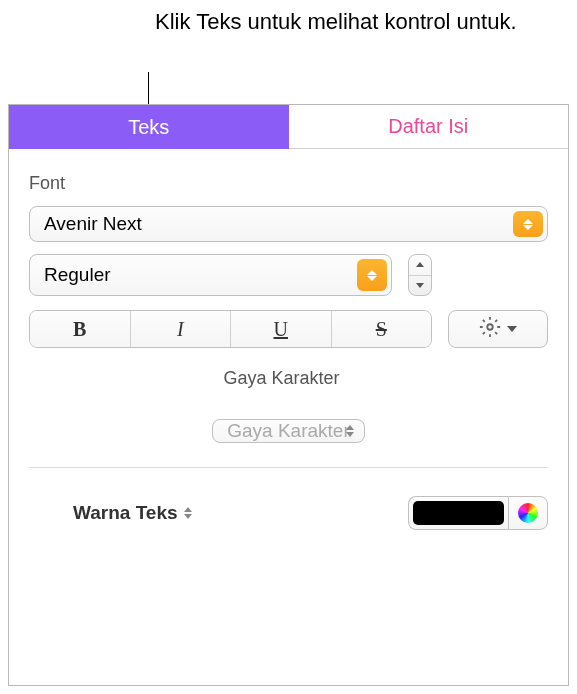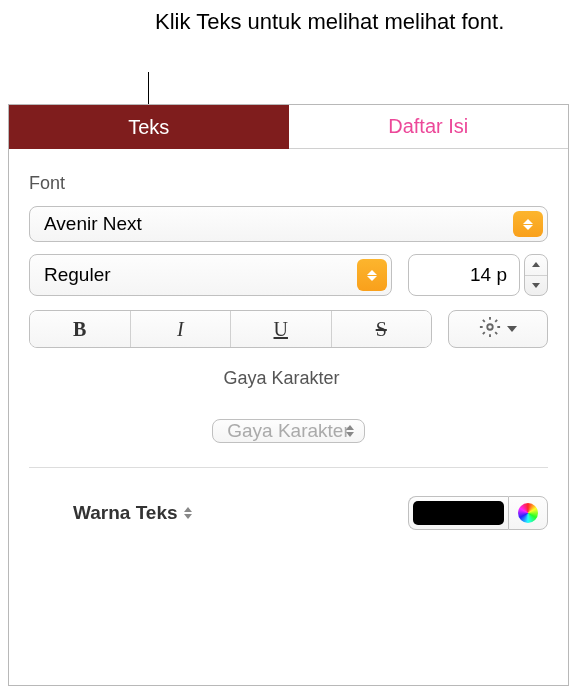--- a/index.html
+++ b/index.html
@@ -47,21 +47,21 @@
       flex: 1;
       display: flex;
       align-items: center;
       justify-content: center;
       font-size: 20px;
       cursor: pointer;
       border-bottom: 1px solid #d0d0d0;
       color: #ec4899;
     }
     .tab.active {
-      background: #7f1d1d;
+      background: #8b5cf6;
       color: #fff;
       font-weight: 500;
       border-bottom: none;
     }
     .content {
       padding: 24px 20px;
     }
     .section-label {
       font-size: 18px;
       color: #555;
@@ -332,21 +332,21 @@
       width: 20px;
       height: 20px;
       border-radius: 50%;
       background: conic-gradient(red, yellow, lime, cyan, blue, magenta, red);
       opacity: 0.85;
     }
   </style>
 </head>
 <body>
 
-<div class="callout">Klik Teks untuk melihat melihat font.</div>
+<div class="callout">Klik Teks untuk melihat kontrol untuk.</div>
 <div class="callout-line"></div>
 
 <div class="panel">
   <div class="tabs">
     <div class="tab active">Teks</div>
     <div class="tab">Daftar Isi</div>
   </div>
 
   <div class="content">
     <div class="section-label">Font</div>
@@ -361,23 +361,20 @@
 
     <div class="row2">
       <div class="style-select">
         <span>Reguler</span>
         <div class="updown-btn">
           <div class="arrow up"></div>
           <div class="arrow down"></div>
         </div>
       </div>
       <div class="size-group">
-        <div class="size-input">
-          <span>14 p</span>
-        </div>
         <div class="stepper">
           <div class="stepper-half">
               <div class="arrow up"></div>
             </div>
           <div class="stepper-half">
               <div class="arrow down"></div>
             </div>
         </div>
       </div>
     </div>

